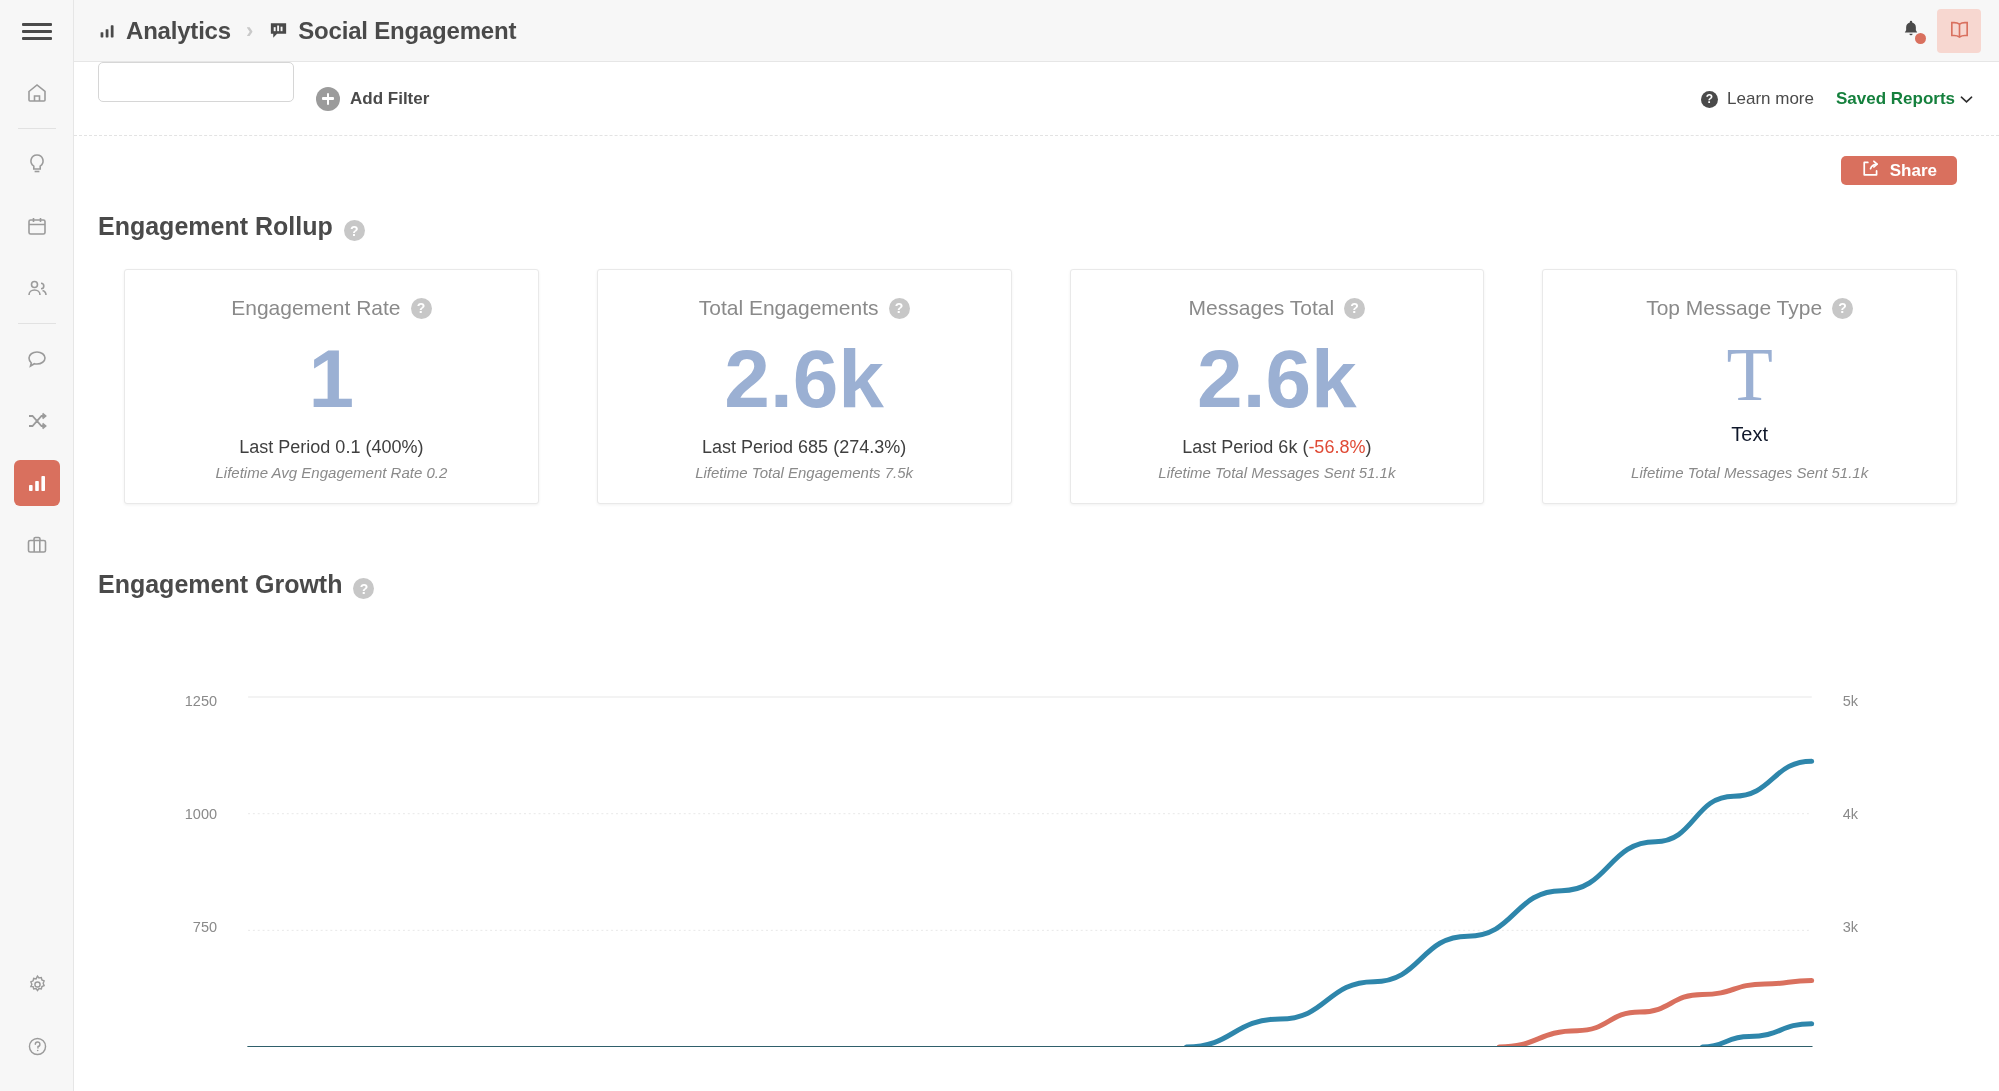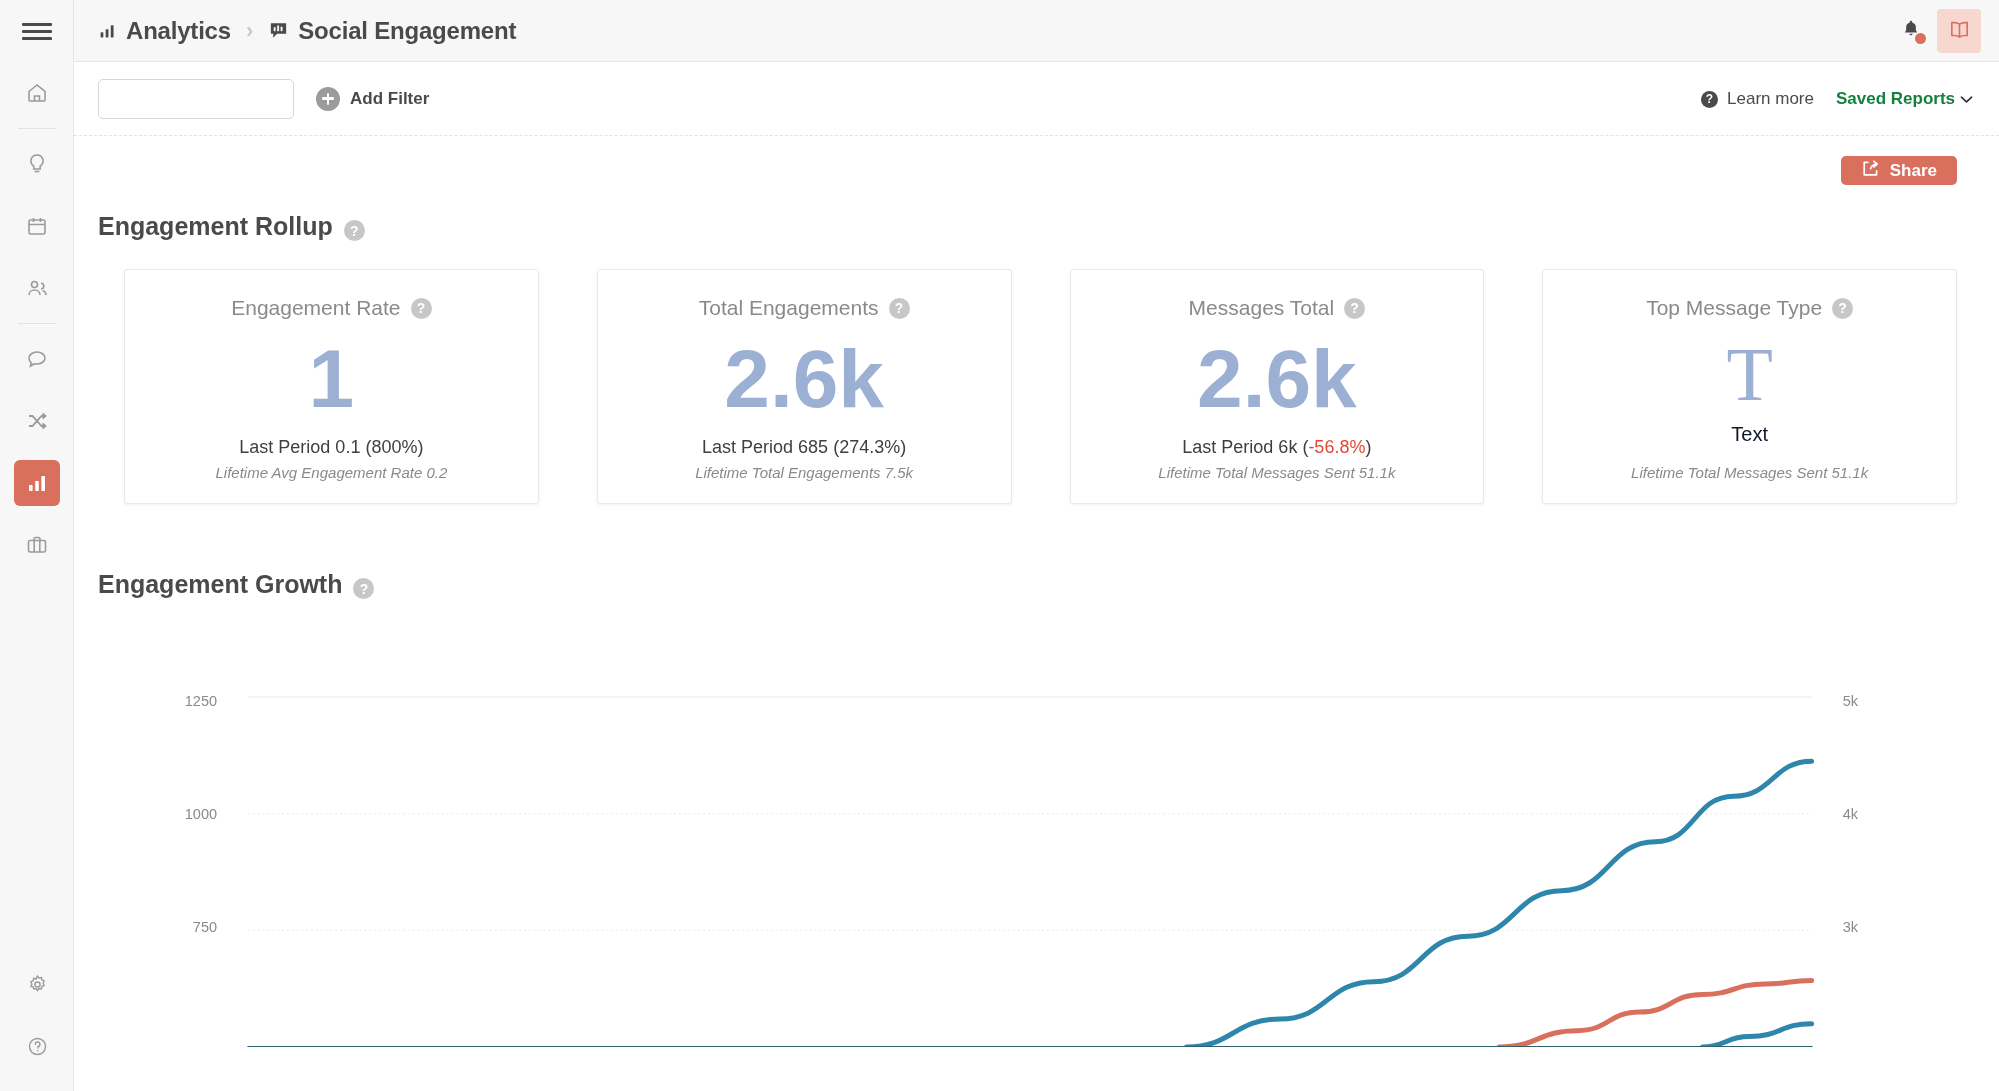--- a/index.html
+++ b/index.html
@@ -78,21 +78,21 @@
     width: 44px; height: 44px; border-radius: 4px;
     background: #f7d7d0;
     display: flex; align-items: center; justify-content: center;
     color: #d9705e;
   }
 
   
   .filterbar {
     height: 74px;
     border-bottom: 1px dashed #e3e3e3;
-    display: flex; align-items: center;
+    display: flex; 
     padding: 0 26px 0 24px;
     position: relative;
   }
   .filter-input-wrap {
     display: flex; align-items: stretch;
     width: 196px; height: 40px;
     border: 1px solid #d6d6d6; border-radius: 5px;
     background: #fff; overflow: hidden;
   }
   .filter-input {
@@ -396,21 +396,21 @@
       </div>
 
       <div class="cards">
 
         <div class="card">
           <div class="card-head">
             <span class="card-title">Engagement Rate</span>
             <span class="help-dot">?</span>
           </div>
           <div class="card-value">1</div>
-          <div class="card-sub"><span>Last Period 0.1 (</span><span>800%</span><span>)</span></div>
+          <div class="card-sub"><span>Last Period 0.1 (</span><span>400%</span><span>)</span></div>
           <div class="card-foot">Lifetime Avg Engagement Rate 0.2</div>
         </div>
 
         <div class="card">
           <div class="card-head">
             <span class="card-title">Total Engagements</span>
             <span class="help-dot">?</span>
           </div>
           <div class="card-value">2.6k</div>
           <div class="card-sub"><span>Last Period 685 (</span><span>274.3%</span><span>)</span></div>

